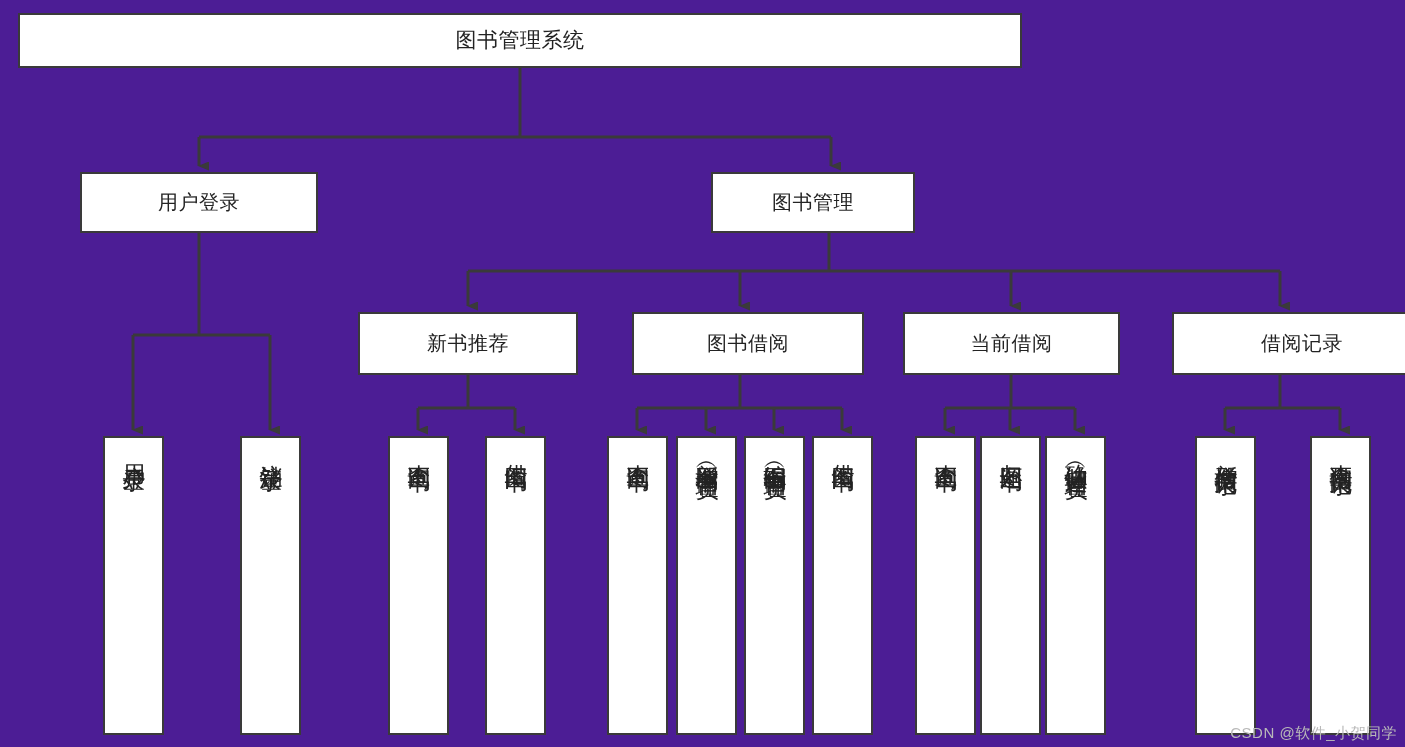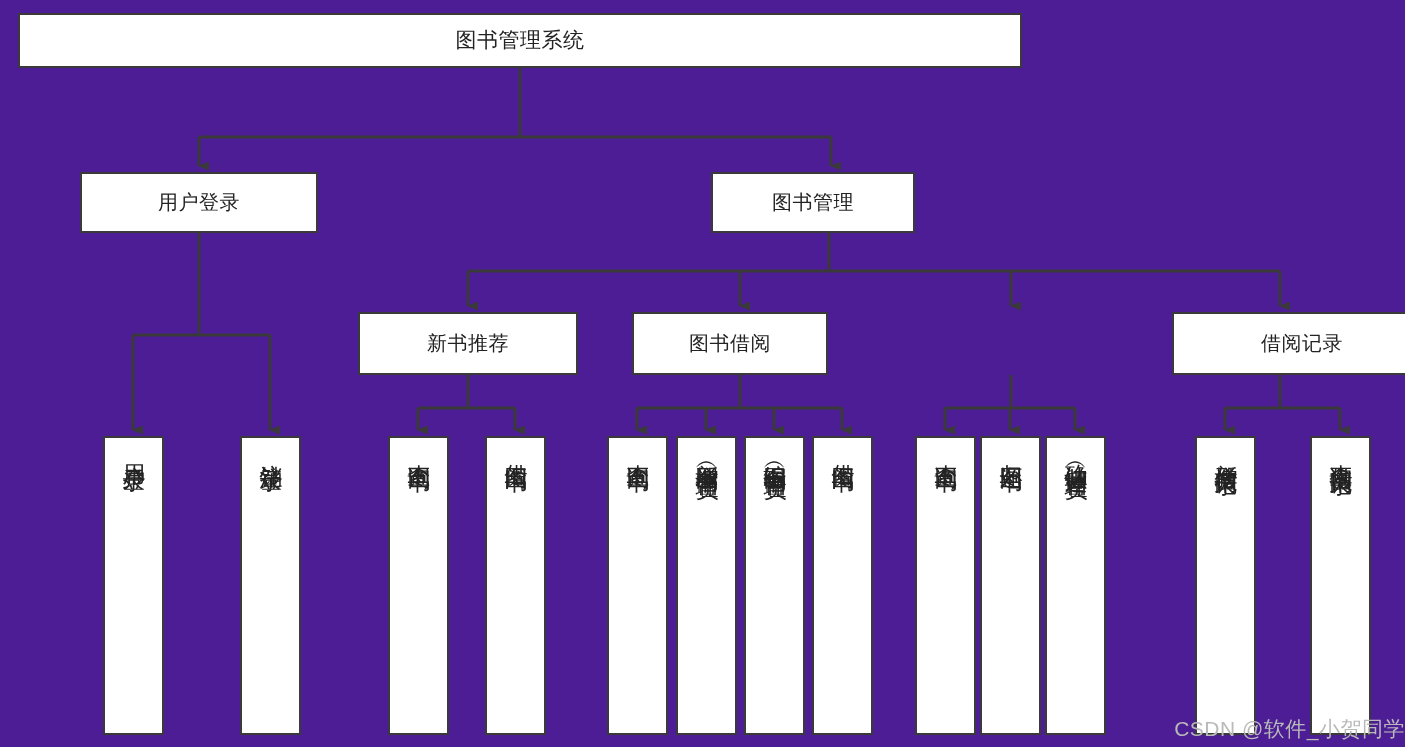--- a/index.html
+++ b/index.html
@@ -65,44 +65,44 @@
   #node-book-manage { left: 711px; width: 204px; }
   
   .node-l2 {
     top: 312px;
     height: 63px;
   }
   .node-l2 .node-label {
     font-size: 20px;
   }
   #node-new-book-rec  { left: 358px;  width: 220px; }
-  #node-book-borrow   { left: 632px;  width: 196px; }
+  #node-book-borrow   { left: 632px;  width: 232px; }
   #node-current-borrow{ left: 903px;  width: 217px; }
   #node-borrow-record { left: 1172px; width: 260px; }
   
   .node-leaf {
     top: 436px;
     height: 299px;
     padding: 8px 2px;
     align-items: flex-start;
     justify-content: center;
   }
   .node-leaf .node-label {
     writing-mode: vertical-rl;
     text-orientation: upright;
     font-size: 23px;
     line-height: 1.12;
     letter-spacing: 2px;
     white-space: nowrap;
   }
   .watermark {
     position: absolute;
-    right: 0;
+    right: 8px;
     bottom: 4px;
-    font-size: 21px;
+    font-size: 15px;
     color: #b9b9b9;
     letter-spacing: 0.5px;
     white-space: nowrap;
     z-index: 5;
   }
 </style>
 </head>
 <body>
 
 <div id="diagram-canvas">
@@ -167,20 +167,23 @@
   <div class="node node-l1" id="node-book-manage">
     <span class="node-label">图书管理</span>
   </div>
 
   <div class="node node-l2" id="node-new-book-rec">
     <span class="node-label">新书推荐</span>
   </div>
   <div class="node node-l2" id="node-book-borrow">
     <span class="node-label">图书借阅</span>
   </div>
+  <div class="node node-l2" id="node-current-borrow">
+    <span class="node-label">当前借阅</span>
+  </div>
   <div class="node node-l2" id="node-borrow-record">
     <span class="node-label">借阅记录</span>
   </div>
 
   <div class="node node-leaf" style="left:103px;  width:61px;">
     <span class="node-label">用户登录</span>
   </div>
   <div class="node node-leaf" style="left:240px;  width:61px;">
     <span class="node-label">注销登录</span>
   </div>

